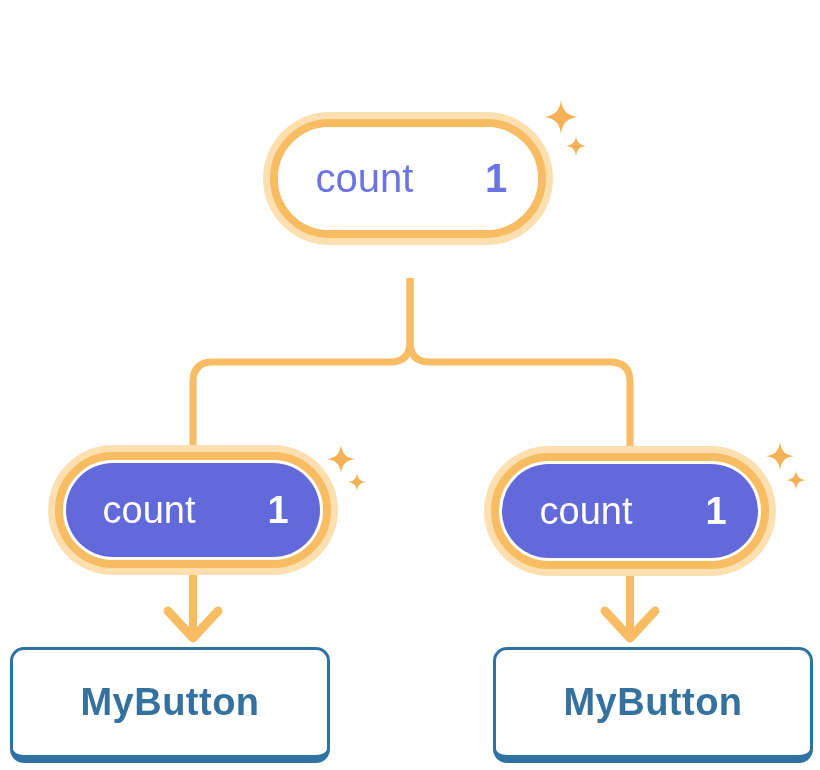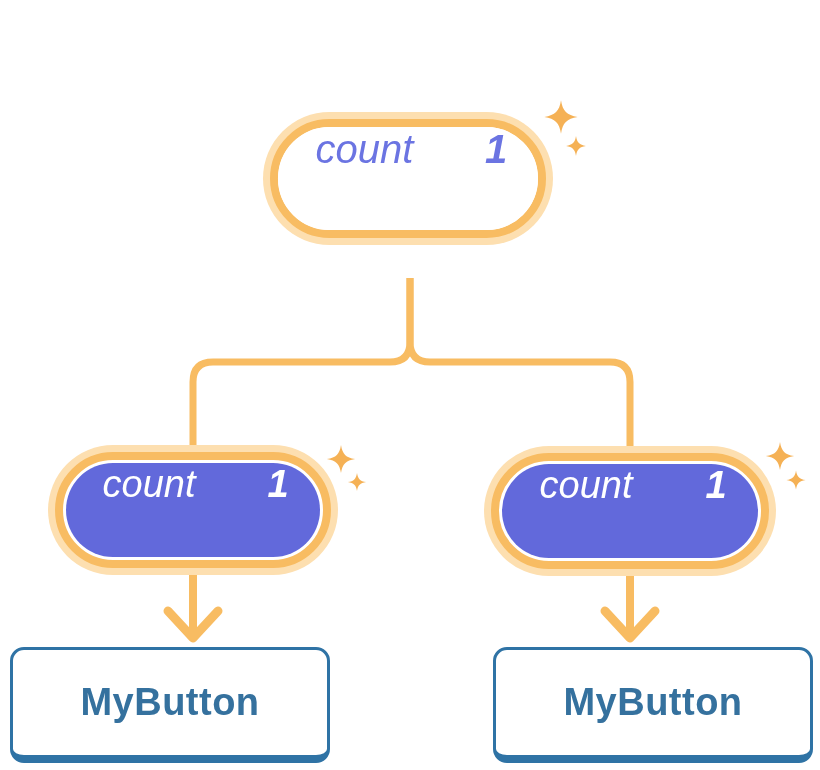--- a/index.html
+++ b/index.html
@@ -49,24 +49,23 @@
     border:8px solid #F8BC62;
     border-radius:999px;
     box-sizing:border-box;
   }
   .ring.light{background:#ffffff;padding:0;}
   .ring.solid{background:#ffffff;padding:3px;}
   .capsule{
     width:100%;height:100%;
     border-radius:999px;
     display:flex;
-    align-items:flex-start;
+    align-items:center;
     overflow:hidden;
     box-sizing:border-box;
-    font-style:italic;
   }
   .capsule.light{background:#ffffff;color:#6B74E2;}
   .capsule.solid{background:#6269DB;color:#ffffff;}
   .cell{display:flex;align-items:center;justify-content:center;}
   .cell.name{flex:1;font-size:40px;font-weight:400;}
   .capsule.solid .cell.name{font-size:38px;font-weight:500;}
   .cell.value{width:84px;font-weight:700;font-size:40px;}
   .capsule.solid .cell.value{font-size:38px;}
   .divider{width:3px;}
   .capsule.light > .divider{background:#F8BC62;}

